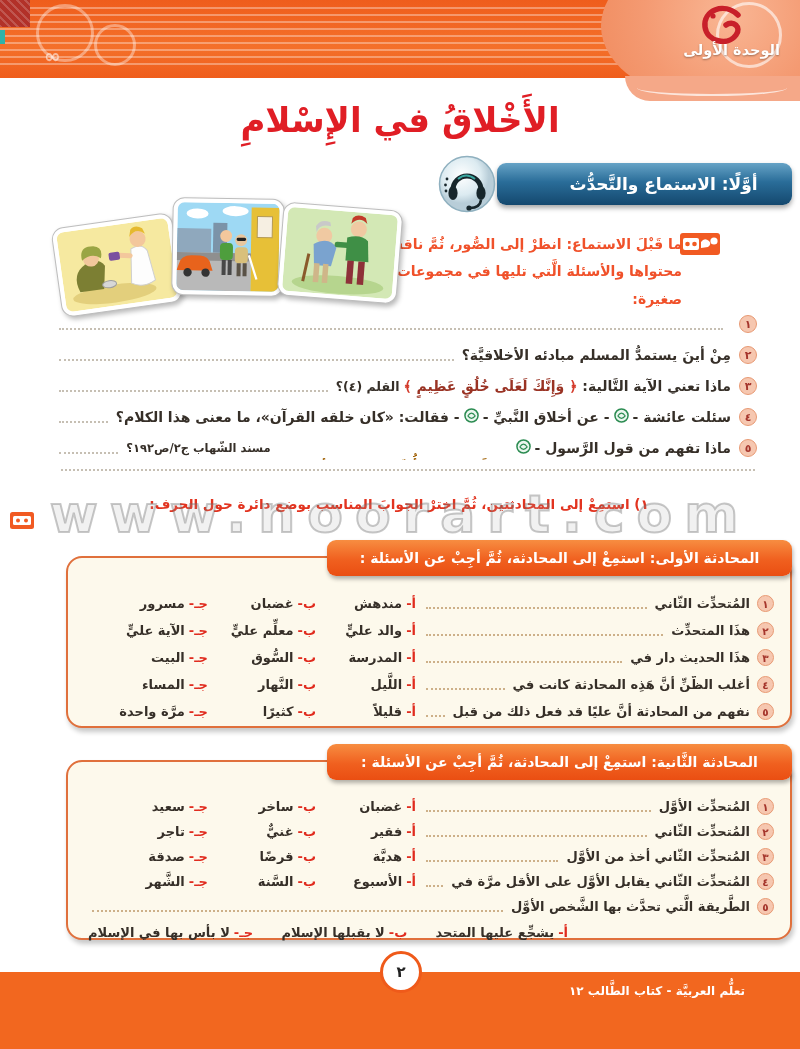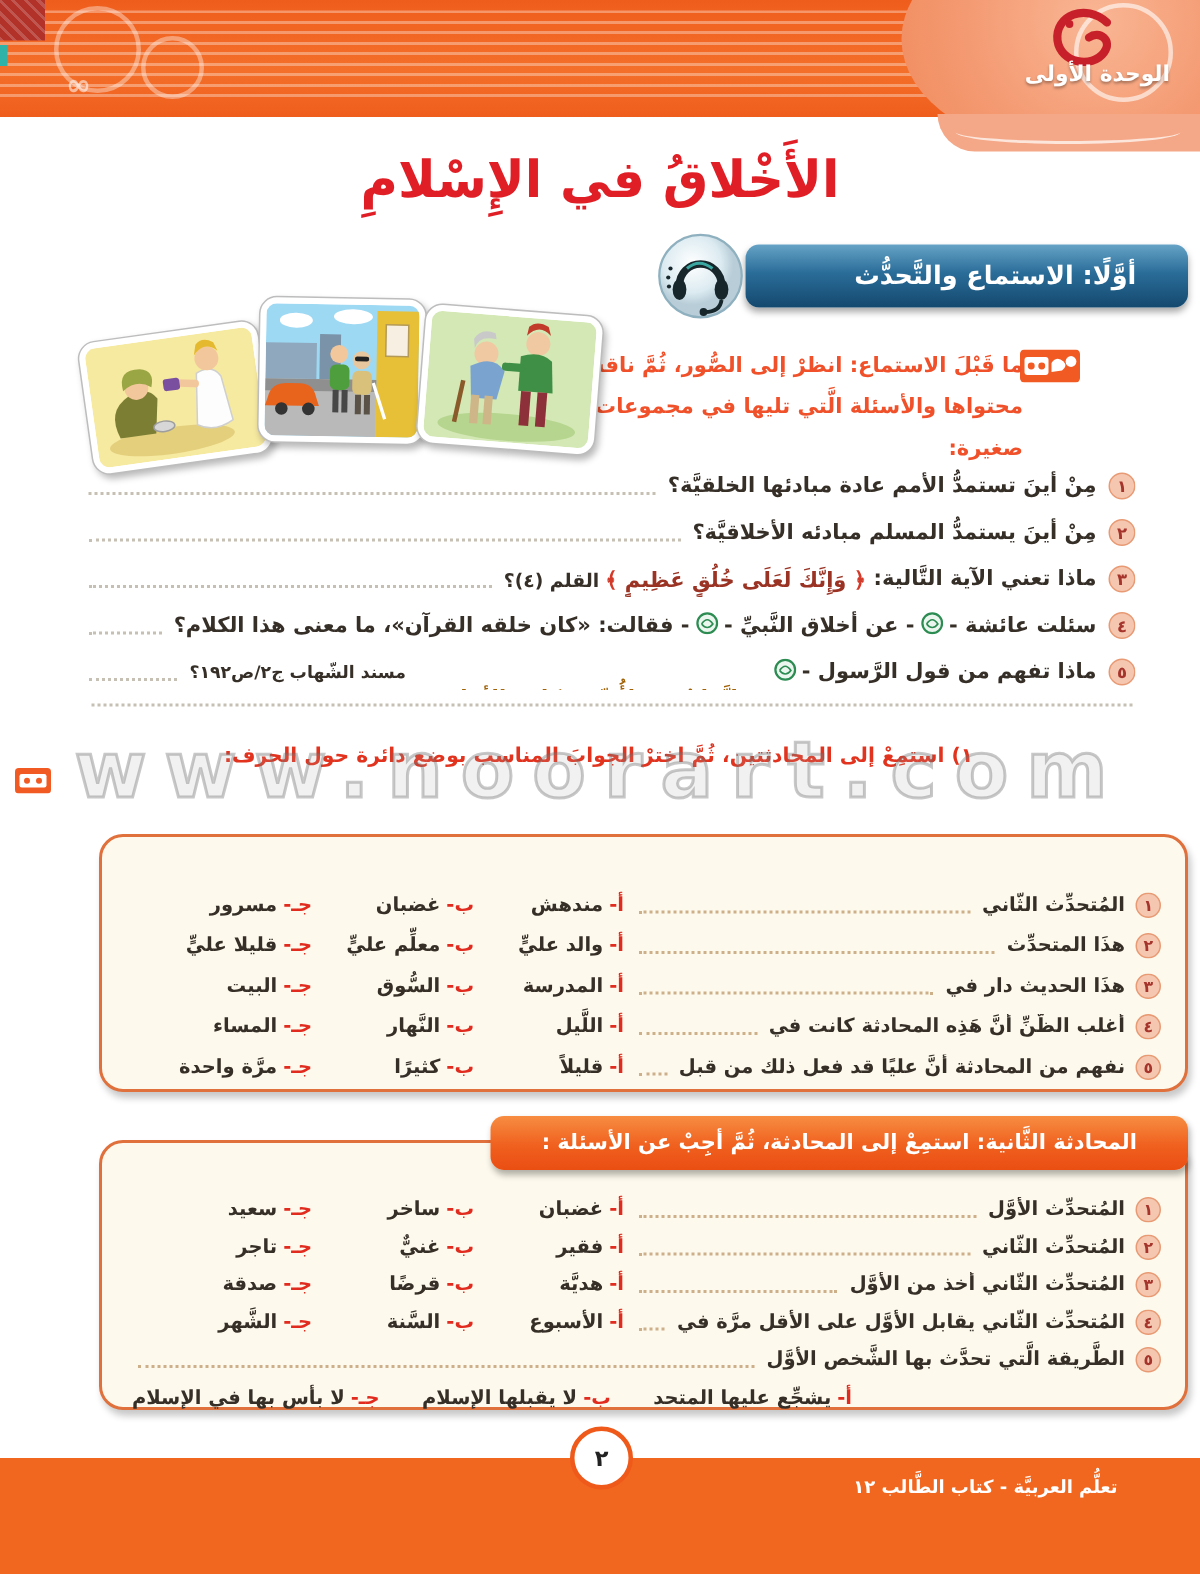--- a/index.html
+++ b/index.html
@@ -224,21 +224,20 @@
         <rect x="63" y="49" width="6.5" height="23" fill="#8e3039"></rect>
           <rect x="74" y="49" width="6.5" height="23" fill="#8e3039"></rect>
         <rect x="49" y="31" width="15" height="5.5" rx="2.5" fill="#3f8f46"></rect>
       </svg>
     </div>
   </div>
 
   <div class="questions">
     <div class="qrow">
       <span class="qnum">١</span>
-      <span>مِنْ أينَ تستمدُّ الأمم عادة مبادئها الخلقيَّة؟</span>
       <span class="qdots"></span>
     </div>
     <div class="qrow">
       <span class="qnum">٢</span>
       <span>مِنْ أينَ يستمدُّ المسلم مبادئه الأخلاقيَّة؟</span>
       <span class="qdots"></span>
     </div>
     <div class="qrow">
       <span class="qnum">٣</span>
       <span>ماذا تعني الآية التَّالية:</span>
@@ -286,41 +285,44 @@
     <span class="instr-icon">
       <svg width="24" height="17" viewBox="0 0 24 17">
         <rect width="24" height="17" rx="2.5" fill="#f15a22"></rect>
         <rect x="3" y="4" width="18" height="9" rx="1.5" fill="#fff"></rect>
         <circle cx="8" cy="8.5" r="2" fill="#f15a22"></circle>
           <circle cx="16" cy="8.5" r="2" fill="#f15a22"></circle>
       </svg>
     </span>
   </div>
 
+  <div class="convtab tab1">
+    <span>المحادثة الأولى: استمِعْ إلى المحادثة، ثُمَّ أجِبْ عن الأسئلة :</span>
+  </div>
   <section class="convbox box1">
     <div class="convrows">
       <div class="trow">
         <div class="qc">
             <span class="tnum">١</span>
             <span>المُتحدِّث الثَّاني</span>
             <span class="dots"></span>
           </div>
         <div class="opt"><span class="olet">أ-</span><span>مندهش</span></div>
         <div class="opt"><span class="olet">ب-</span><span>غضبان</span></div>
         <div class="opt"><span class="olet">جـ-</span><span>مسرور</span></div>
       </div>
       <div class="trow">
         <div class="qc">
             <span class="tnum">٢</span>
             <span>هذَا المتحدِّث</span>
             <span class="dots"></span>
           </div>
         <div class="opt"><span class="olet">أ-</span><span>والد عليٍّ</span></div>
         <div class="opt"><span class="olet">ب-</span><span>معلِّم عليٍّ</span></div>
-        <div class="opt"><span class="olet">جـ-</span><span>قليلا عليٍّ</span></div>
+        <div class="opt"><span class="olet">جـ-</span><span>الآية عليٍّ</span></div>
       </div>
       <div class="trow">
         <div class="qc">
             <span class="tnum">٣</span>
             <span>هذَا الحديث دار في</span>
             <span class="dots"></span>
           </div>
         <div class="opt"><span class="olet">أ-</span><span>المدرسة</span></div>
         <div class="opt"><span class="olet">ب-</span><span>السُّوق</span></div>
         <div class="opt"><span class="olet">جـ-</span><span>البيت</span></div>

